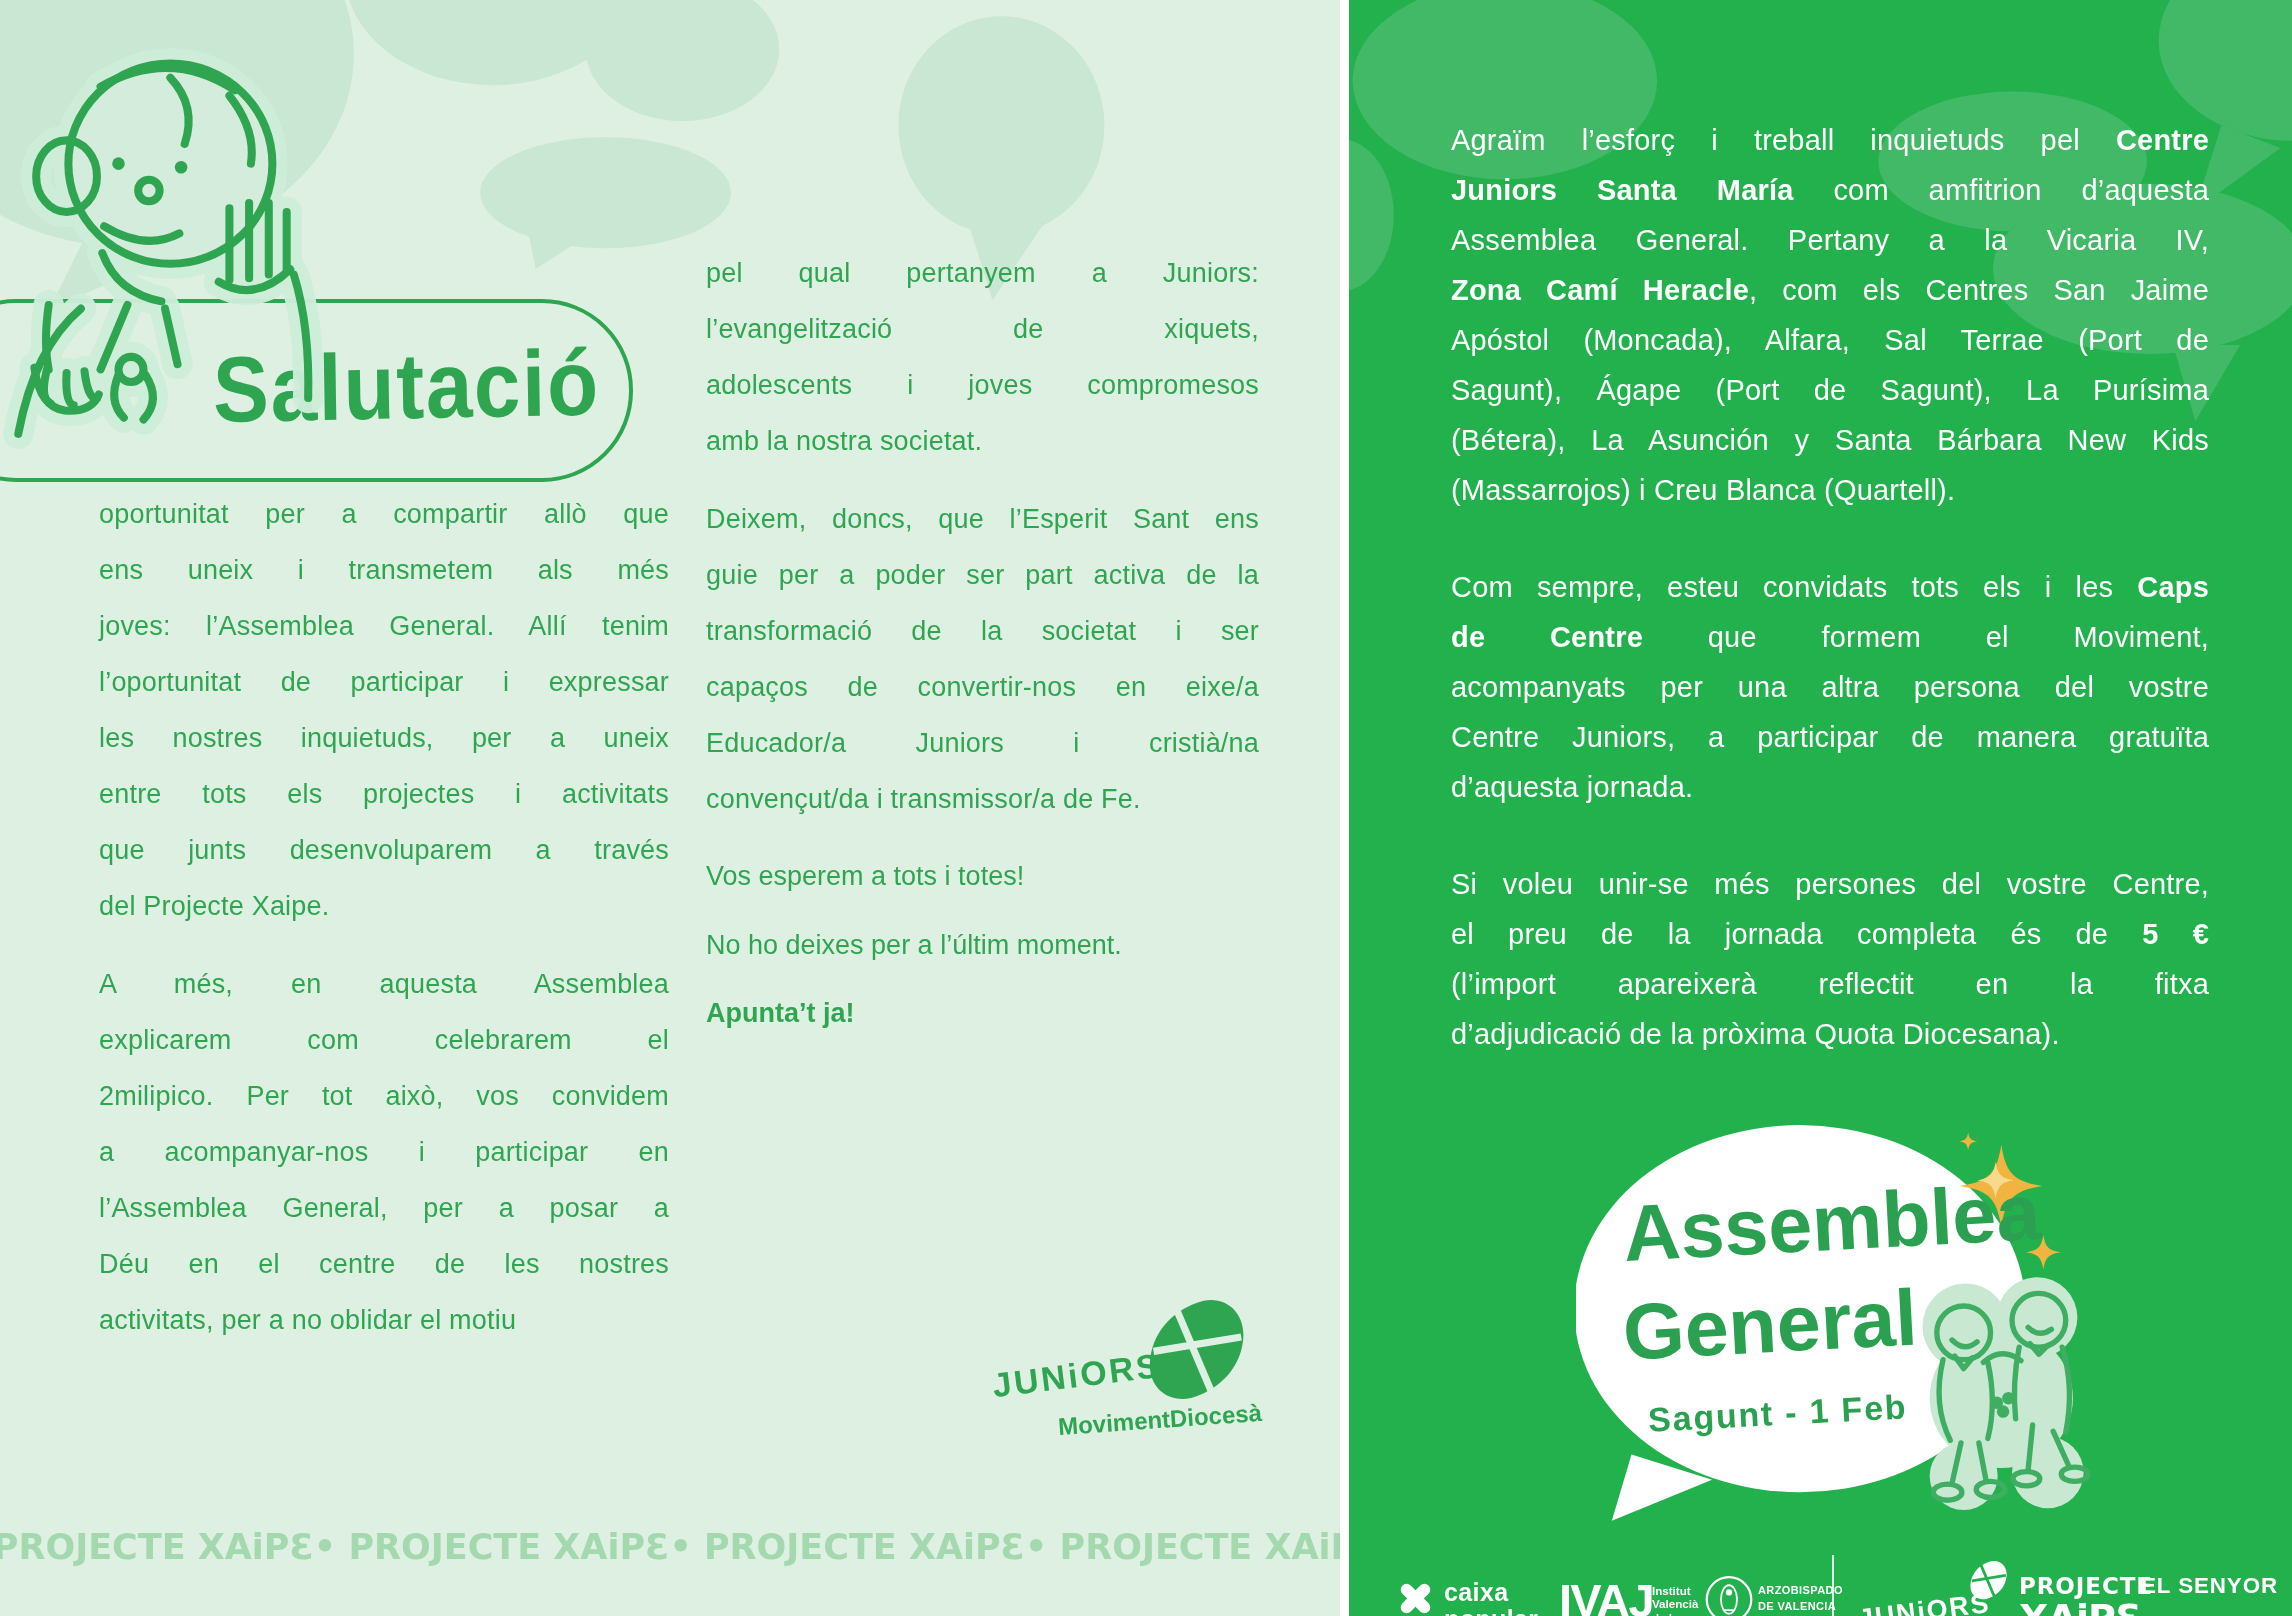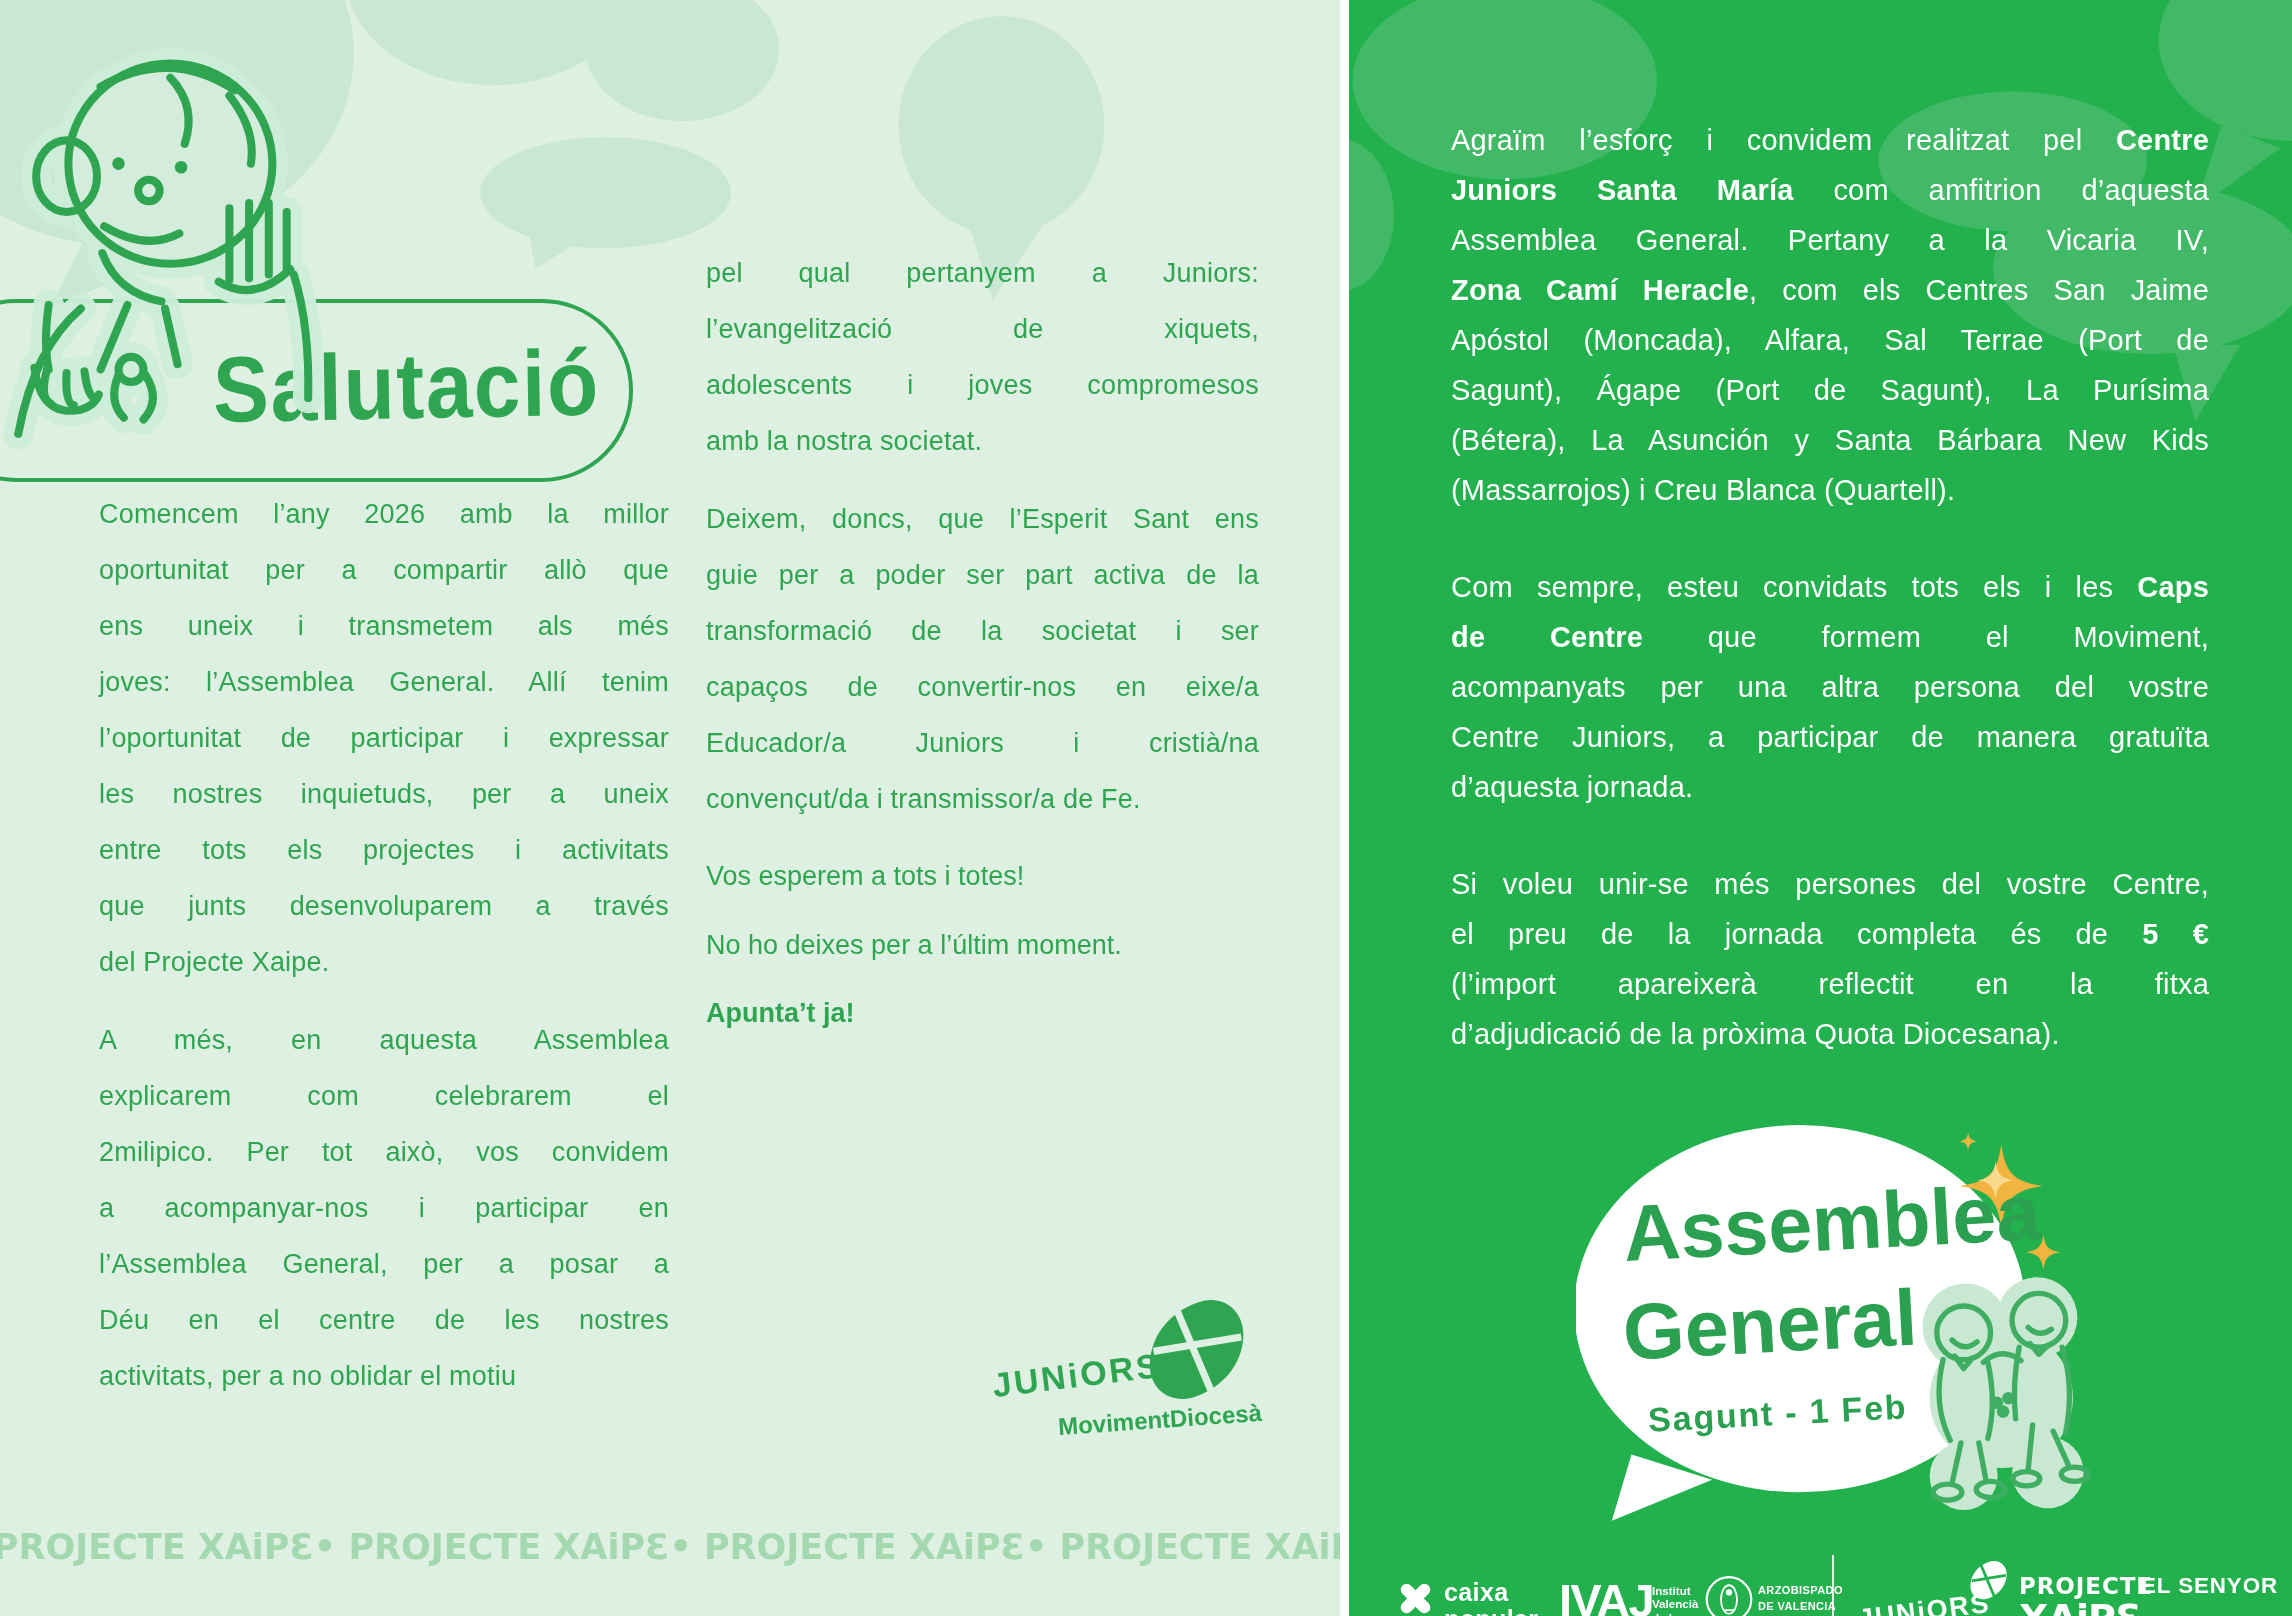--- a/index.html
+++ b/index.html
@@ -136,21 +136,20 @@
       <ellipse cx="196" cy="168" rx="114" ry="112" fill="#d4ecdb"></ellipse>
       <use href="#kidp" stroke="#2fa551" stroke-width="9"></use>
       <g fill="#2fa551">
         <circle cx="138" cy="168" r="7"></circle>
         <circle cx="208" cy="172" r="7"></circle>
       </g>
     </svg>
 
     <div class="col col1">
       <div class="para">
-          <div class="line">Comencem l’any 2026 amb la millor</div>
           <div class="line">oportunitat per a compartir allò que</div>
           <div class="line">ens uneix i transmetem als més</div>
           <div class="line">joves: l’Assemblea General. Allí tenim</div>
           <div class="line">l’oportunitat de participar i expressar</div>
           <div class="line">les nostres inquietuds, per a uneix</div>
           <div class="line">entre tots els projectes i activitats</div>
           <div class="line">que junts desenvoluparem a través</div>
           <div class="line">del Projecte Xaipe.</div>
         </div>
       <div class="para">
@@ -205,21 +204,21 @@
         <ellipse cx="1054" cy="45" rx="150" ry="112"></ellipse>
         <polygon points="974,140 944,235 1040,165"></polygon>
         <ellipse cx="894" cy="300" rx="175" ry="95"></ellipse>
         <polygon points="920,385 945,470 995,385"></polygon>
         <ellipse cx="-10" cy="240" rx="60" ry="85"></ellipse>
       </g>
     </svg>
 
     <div class="rcol">
       <div class="rpara">
-          <div class="line"><span>Agraïm l’esforç i convidem realitzat pel </span><span class="b">Centre</span></div>
+          <div class="line"><span>Agraïm l’esforç i treball inquietuds pel </span><span class="b">Centre</span></div>
           <div class="line"><span class="b">Juniors Santa María</span><span> com amfitrion d’aquesta</span></div>
           <div class="line"><span>Assemblea General. Pertany a la Vicaria IV,</span></div>
           <div class="line"><span class="b">Zona Camí Heracle</span><span>, com els Centres San Jaime</span></div>
           <div class="line"><span>Apóstol (Moncada), Alfara, Sal Terrae (Port de</span></div>
           <div class="line"><span>Sagunt), Ágape (Port de Sagunt), La Purísima</span></div>
           <div class="line"><span>(Bétera), La Asunción y Santa Bárbara New Kids</span></div>
           <div class="line"><span>(Massarrojos) i Creu Blanca (Quartell).</span></div>
         </div>
       <div class="rpara">
           <div class="line"><span>Com sempre, esteu convidats tots els i les </span><span class="b">Caps</span></div>

